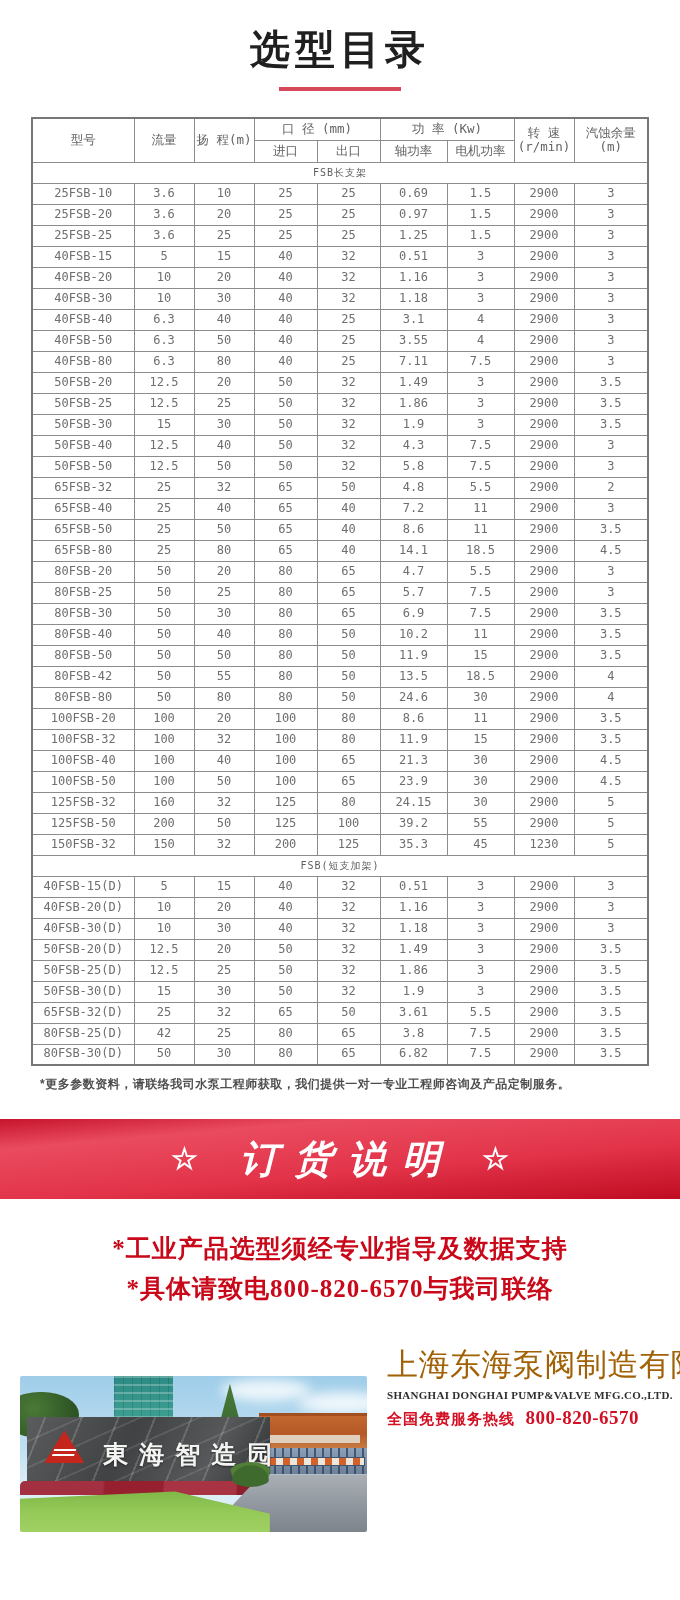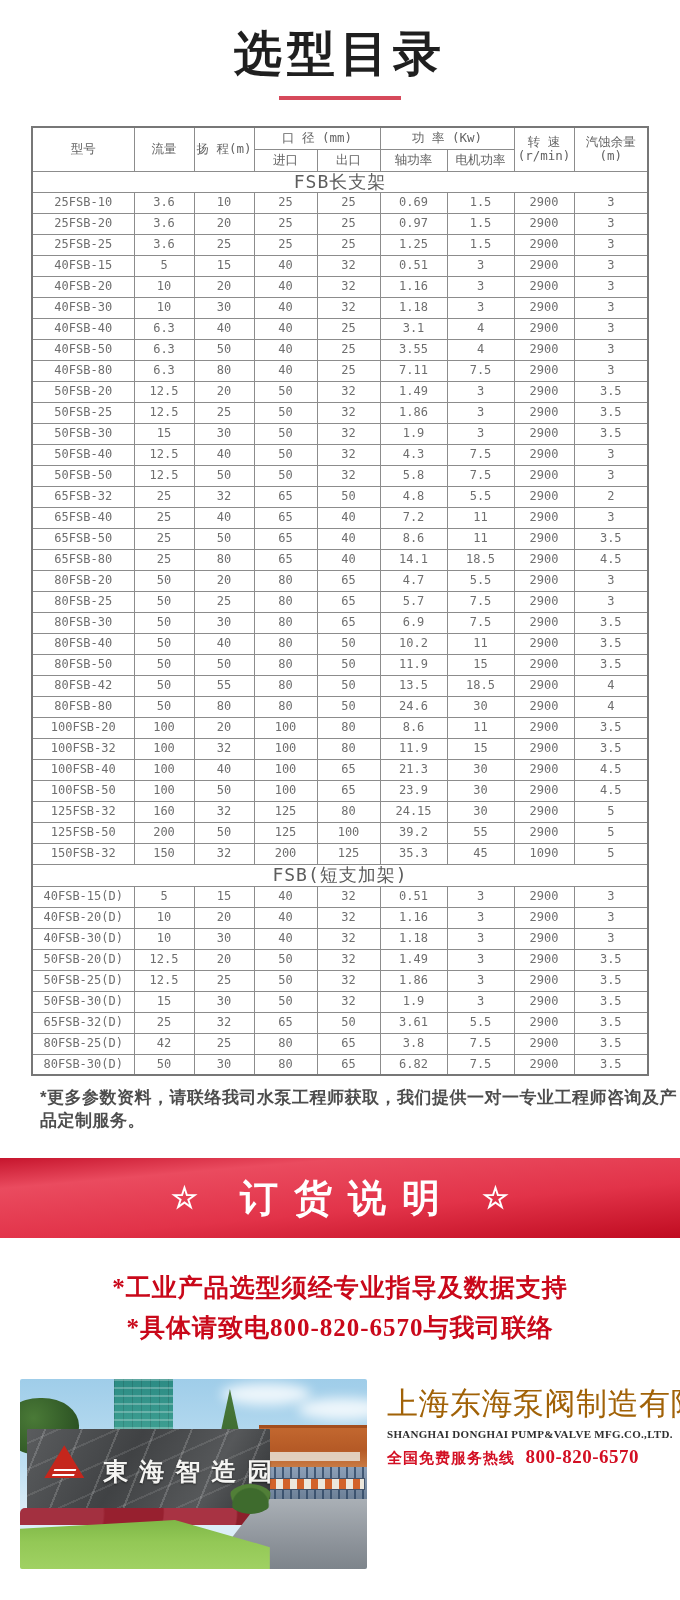--- a/index.html
+++ b/index.html
@@ -5,69 +5,71 @@
   * { margin:0; padding:0; box-sizing:border-box; }
   html,body { background:#ffffff; }
   body {
     width:680px; min-height:1600px; margin:0 auto;
     font-family:"Liberation Sans", sans-serif;
     overflow-x:hidden;
   }
   
   .page-title {
     margin-top:22px; text-align:center;
-    font-size:48px; font-weight:900; letter-spacing:5px; color:#1f1f1f;
+    font-size:40px; font-weight:900; letter-spacing:5px; color:#1f1f1f;
   }
   .title-underline {
     width:122px; height:4px; background:#d6495b; margin:10px auto 0;
   }
   
   table.spec {
     width:616px; margin:26px auto 0; border-collapse:collapse; table-layout:fixed;
     border:2px solid #777;
     padding-left:24px;
   }
   table.spec th, table.spec td {
     border:1px solid #8c8c8c; text-align:center; vertical-align:middle;
     color:#6e6e6e; font-weight:400; font-size:12px; line-height:1.15;
     font-family:"DejaVu Sans Mono","DejaVu Sans",sans-serif;
     padding:0 2px; height:21px; overflow:hidden; white-space:nowrap;
   }
   table.spec thead th { font-size:12.5px; color:#636363; height:22px; }
   table.spec td.section-label {
-    font-size:18px; color:#5d5d5d; letter-spacing:1px; height:21px;
+    font-size:10px; color:#5d5d5d; letter-spacing:1px; height:21px;
   }
   .footnote {
-    margin:10px 0 0 40px; font-size:17px; color:#4d4d4d; font-weight:600;
+    margin:10px 0 0 40px; font-size:12px; color:#4d4d4d; font-weight:600;
     letter-spacing:0.5px;
   }
   
   .order-banner {
     margin-top:26px; width:680px; height:80px;
     background:linear-gradient(175deg,#c6152d 0%,#ea4b5f 22%,#e23349 60%,#c00c21 100%);
     display:flex; align-items:center; justify-content:center; gap:26px;
     color:#ffffff;
   }
   .order-banner .star { font-size:30px; line-height:1; font-weight:700; }
   .order-banner .banner-title {
     font-size:38px; font-weight:900; letter-spacing:16px; text-indent:16px;
     line-height:1;
+    font-style:italic;
   }
   
   .slogans {
     margin-top:30px; text-align:center; color:#c9081a;
     font-family:"Liberation Serif", serif; font-weight:900;
     font-size:25px; line-height:1.58; letter-spacing:1px;
   }
   
   .footer { margin:32px 15px 0 20px; display:flex; gap:20px; }
   .photo {
-    position:relative; width:347px; height:190px; flex:none; overflow:hidden;
+    position:relative; width:347px; height:156px; flex:none; overflow:hidden;
     background:linear-gradient(180deg,#9fcde9 0%,#bedff2 45%,#dceef8 70%);
     border-radius:2px;
+    margin-top:36px;
   }
   .photo * { position:absolute; }
   .cloud { width:90px; height:22px; background:#fff; border-radius:50%;
     filter:blur(6px); opacity:.8; }
   .glass-bldg {
     left:27%; top:0; width:17%; height:50%;
     background:
       repeating-linear-gradient(180deg, rgba(255,255,255,.25) 0 2px, transparent 2px 8px),
       repeating-linear-gradient(90deg, rgba(0,0,0,.12) 0 1px, transparent 1px 9px),
       linear-gradient(180deg,#2c8b84 0%,#3fa193 60%,#2f7f78 100%);
@@ -539,21 +541,21 @@
           <td>5</td>
         </tr>
         <tr>
           <td>150FSB-32</td>
           <td>150</td>
           <td>32</td>
           <td>200</td>
           <td>125</td>
           <td>35.3</td>
           <td>45</td>
-          <td>1090</td>
+          <td>1230</td>
           <td>5</td>
         </tr>
         <tr>
           <td colspan="9" class="section-label">FSB(短支加架)</td>
         </tr>
         <tr>
           <td>40FSB-15(D)</td>
           <td>5</td>
           <td>15</td>
           <td>40</td>

